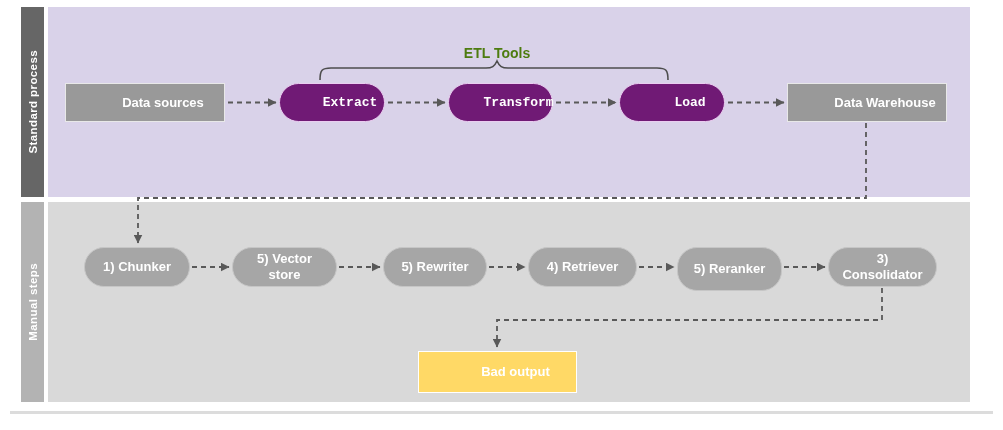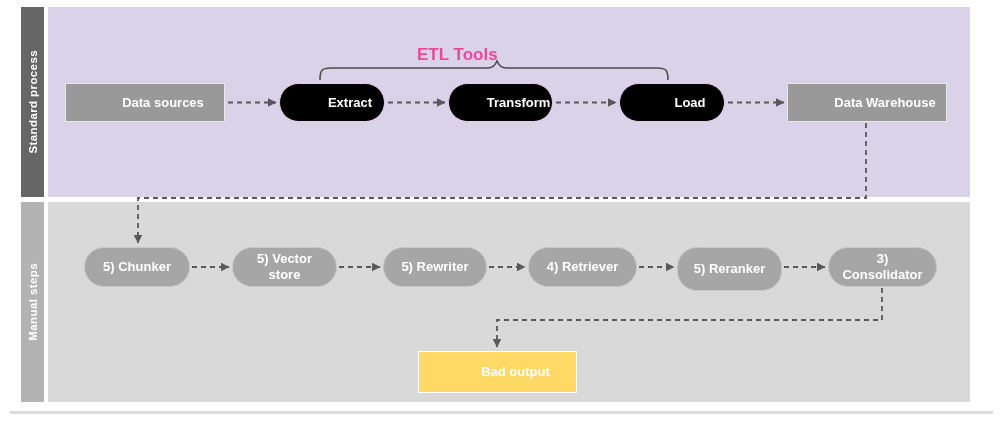--- a/index.html
+++ b/index.html
@@ -60,23 +60,24 @@
     font-weight: bold;
     font-size: 13px;
     line-height: 1.2;
     padding-left: 36px;
   }
   .rect-node {
     background: #999999;
     border: 1px solid #e8e8e8;
   }
   .etl-pill {
-    background: #000000;
+    background: #701a75;
     border: 1px solid #eacdf0;
     border-radius: 20px;
+    font-family: Liberation Mono, monospace;
   }
   .step-pill {
     background: #a6a6a6;
     border: 1px solid #c6c6c6;
     border-radius: 20px;
     padding: 0 12px;
   }
   .bad-box {
     background: #ffd966;
     border: 1.5px solid #ffffff;
@@ -93,23 +94,24 @@
   .n-retriever      { left: 528px; top: 247px; width: 109px; height: 40px; text-align: right; }
   .n-reranker       { left: 677px; top: 247px; width: 105px; height: 44px; }
   .n-consolidator   { left: 828px; top: 247px; width: 109px; height: 40px; }
   .n-bad-output     { left: 418px; top: 351px; width: 159px; height: 42px; }
   
   .bracket-label {
     position: absolute;
     z-index: 10;
     left: 417px; top: 45px;
     width: 160px;
-    color: #ec4899;
+    text-align: center;
+    color: #4d7c0f;
     font-weight: bold;
-    font-size: 17px;
+    font-size: 14px;
   }
 </style>
 </head>
 <body>
 
 <div class="canvas">
 
   <div class="lane-strip strip-standard">
     <span class="vlabel">Standard process</span>
   </div>
@@ -151,21 +153,21 @@
   </svg>
 
   <div class="bracket-label">ETL Tools</div>
 
   <div class="node rect-node n-data-sources">Data sources</div>
   <div class="node etl-pill n-extract">Extract</div>
   <div class="node etl-pill n-transform">Transform</div>
   <div class="node etl-pill n-load">Load</div>
   <div class="node rect-node n-data-warehouse">Data Warehouse</div>
 
-  <div class="node step-pill n-chunker">5) Chunker</div>
+  <div class="node step-pill n-chunker">1) Chunker</div>
   <div class="node step-pill n-vector-store">5) Vector store</div>
   <div class="node step-pill n-rewriter">5) Rewriter</div>
   <div class="node step-pill n-retriever">4) Retriever</div>
   <div class="node step-pill n-reranker">5) Reranker</div>
   <div class="node step-pill n-consolidator">3) Consolidator</div>
   <div class="node bad-box n-bad-output">Bad output</div>
 
 </div>
 
 </body></html>

